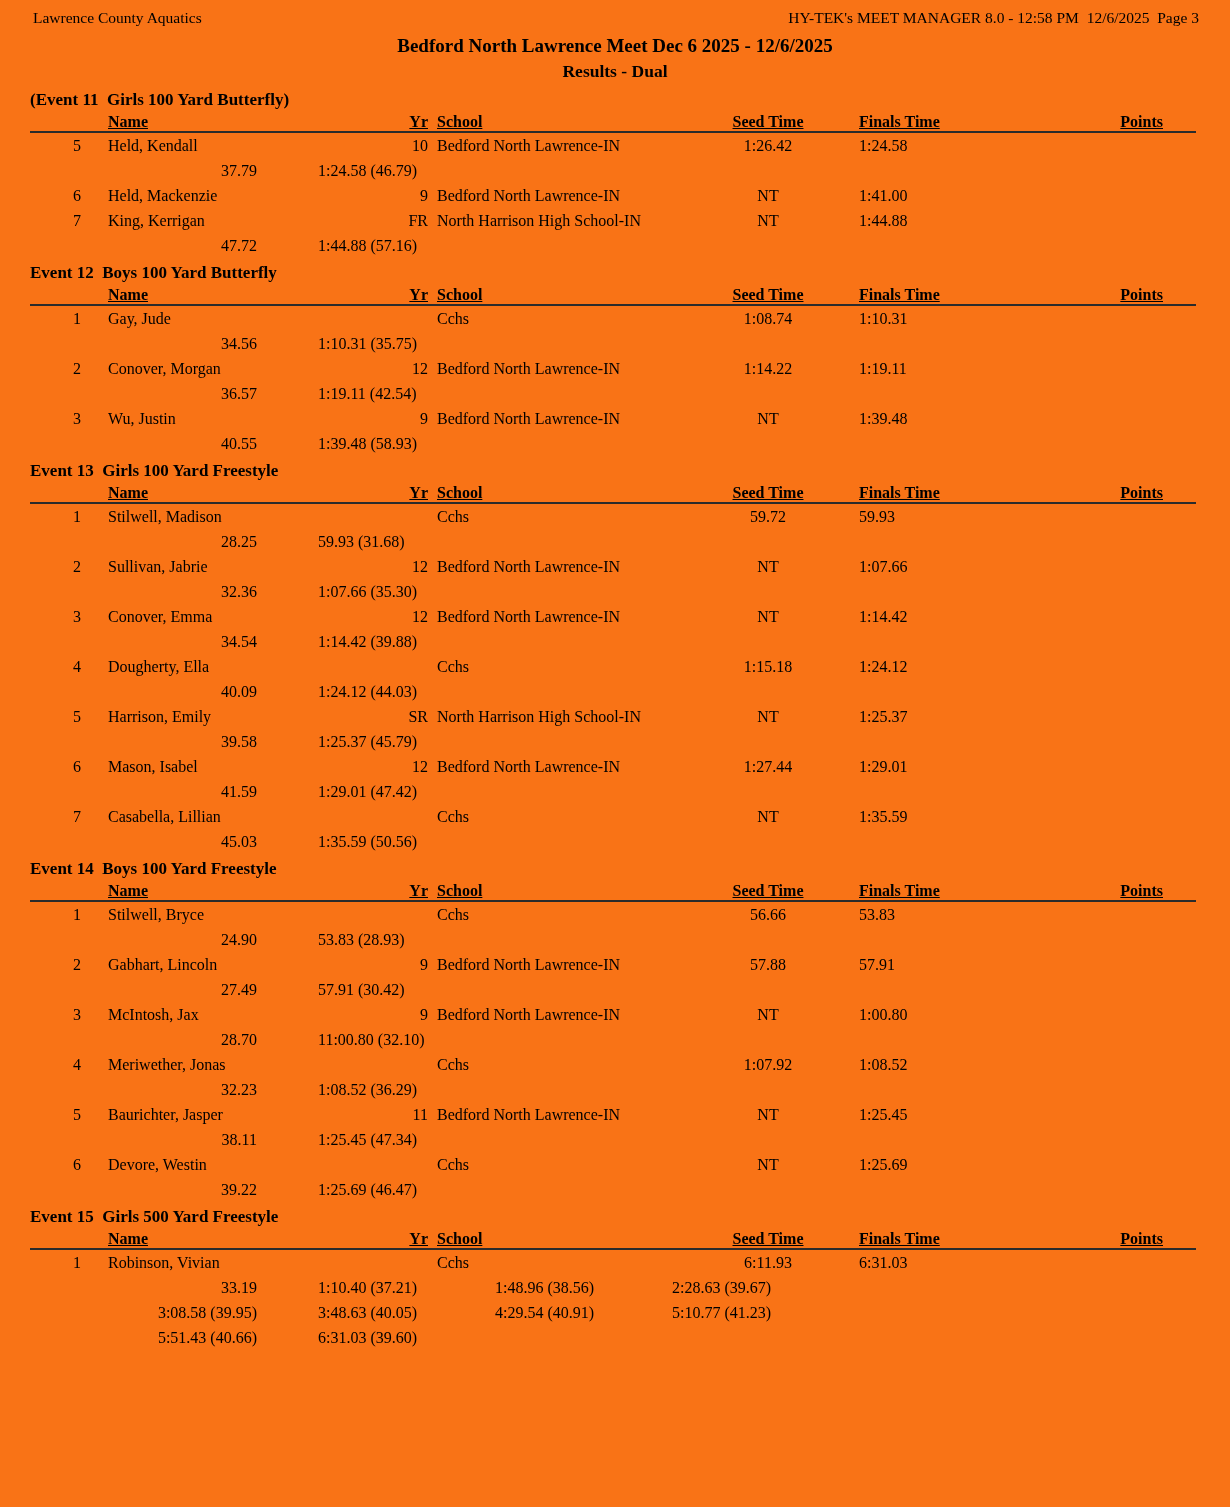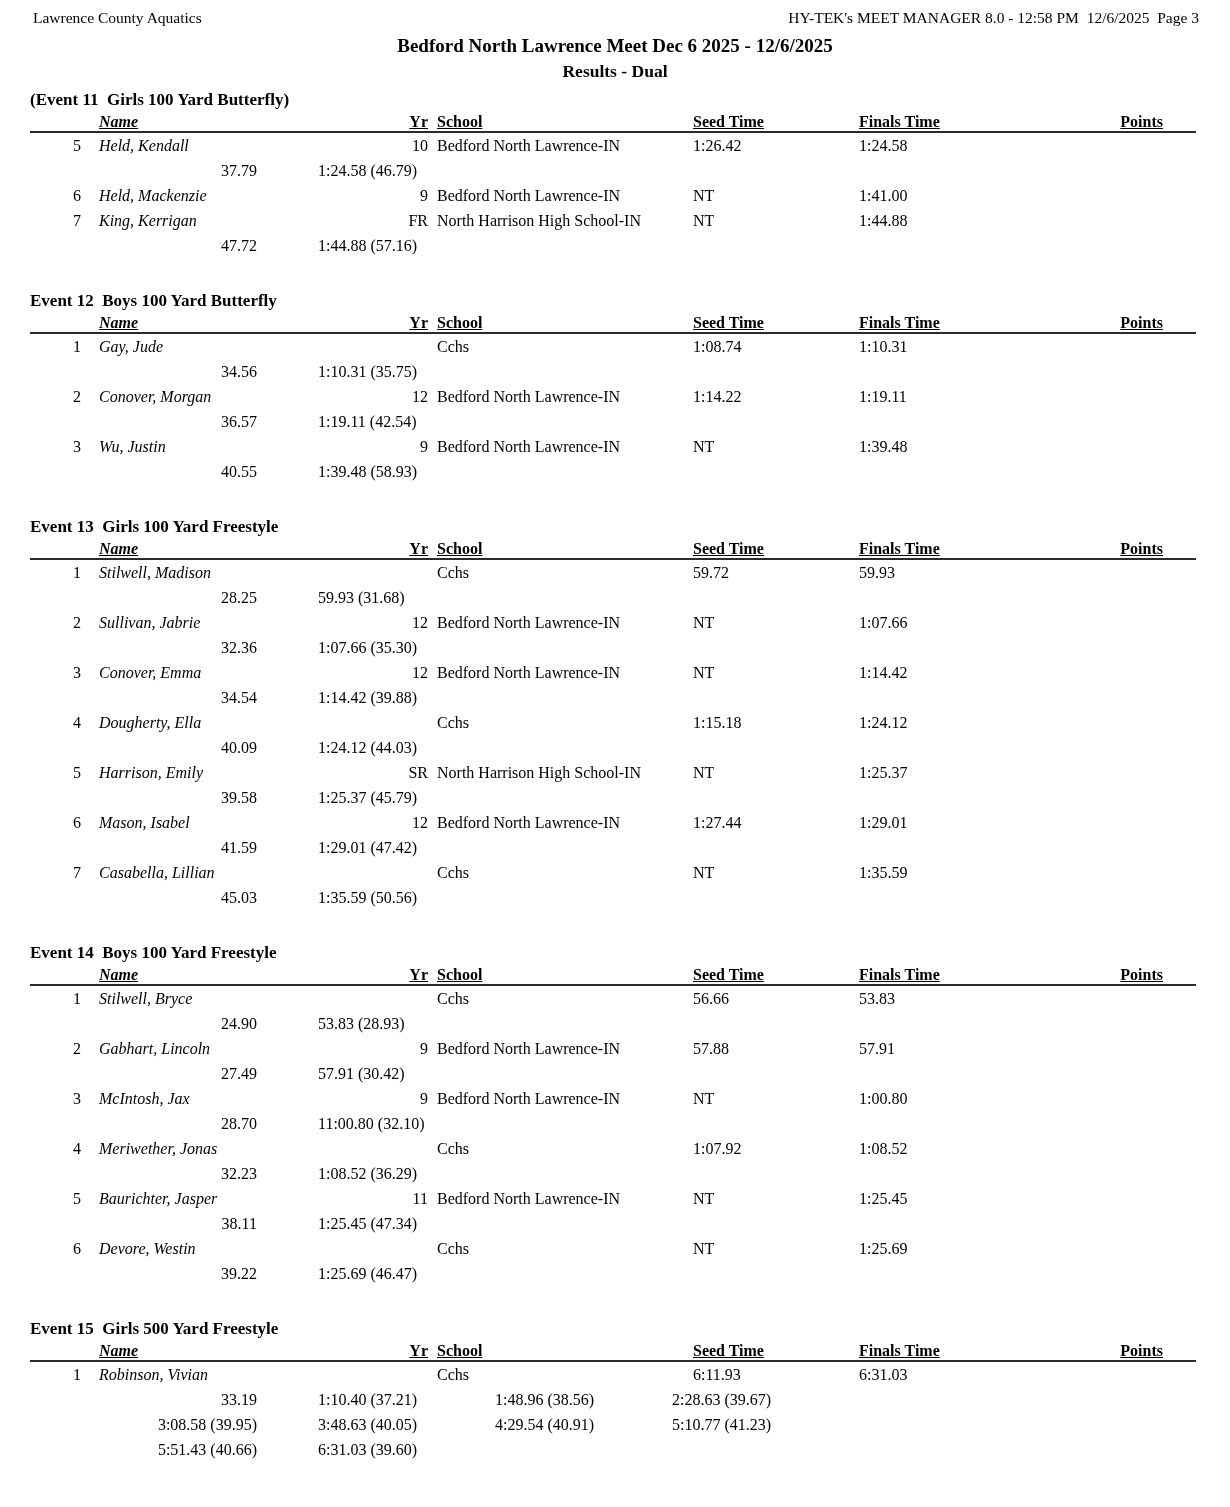--- a/index.html
+++ b/index.html
@@ -1,20 +1,20 @@
 <!DOCTYPE html>
 <html><head>
 <meta charset="utf-8">
 <style>
   * { margin:0; padding:0; box-sizing:border-box; }
   html,body { background:#e8e8e8; }
   .page {
     position:relative;
     width:1230px; height:1507px;
-    background:#ffffff;
+    background:#f97316;
     color:#000;
     font-family:"Liberation Serif","DejaVu Serif",serif;
     padding-top:8px;
     overflow:hidden;
   }
   .topbar {
     display:flex; justify-content:space-between;
     padding:0 31px 0 33px;
     font-size:15.5px; line-height:20px;
     white-space:pre;
@@ -22,44 +22,44 @@
   .doc-title {
     text-align:center; font-weight:bold;
     font-size:19px; line-height:22px; margin-top:7px;
     white-space:pre;
   }
   .doc-subtitle {
     text-align:center; font-weight:bold;
     font-size:17.5px; line-height:20px; margin-top:4px;
   }
   .events { margin:0 30px 0 30px; width:1166px; }
-  .event-section { margin-top:32px; }
+  .event-section { margin-top:4px; }
   .event-section:first-child { margin-top:8px; }
   .event-heading {
     font-weight:bold; font-size:17px; line-height:21px;
     white-space:pre;
   }
   .header-row {
     position:relative; height:22px; line-height:22px;
     border-bottom:2px solid #2b2b2b;
     font-weight:bold; font-size:16px;
     margin-top:1px;
   }
   .header-row span { text-decoration:underline; }
   .row, .splits-row {
     position:relative; height:25px; line-height:25px;
     font-size:16px; white-space:pre;
   }
   .row:first-of-type { margin-top:4px; }
   .cell { position:absolute; top:0; }
   .c-rank   { left:0;   width:51px;  text-align:right; }
-  .c-name   { left:69px;font-style:italic; }
+  .c-name   { left:78px; }
   .c-yr     { left:338px; width:60px; text-align:right; }
   .c-school { left:407px; }
-  .c-seed   { left:663px; width:150px; text-align:left; }
+  .c-seed   { left:663px; width:150px; text-align:center; }
   .c-finals { left:829px; width:150px; text-align:left; }
   .c-points { left:983px; width:150px; text-align:right; }
   .c-s0 { left:77px; width:150px; text-align:right; }
   .c-s1 { left:288px; }
   .c-s2 { left:465px; }
   .c-s3 { left:642px; }
 </style>
 </head>
 <body>
 

